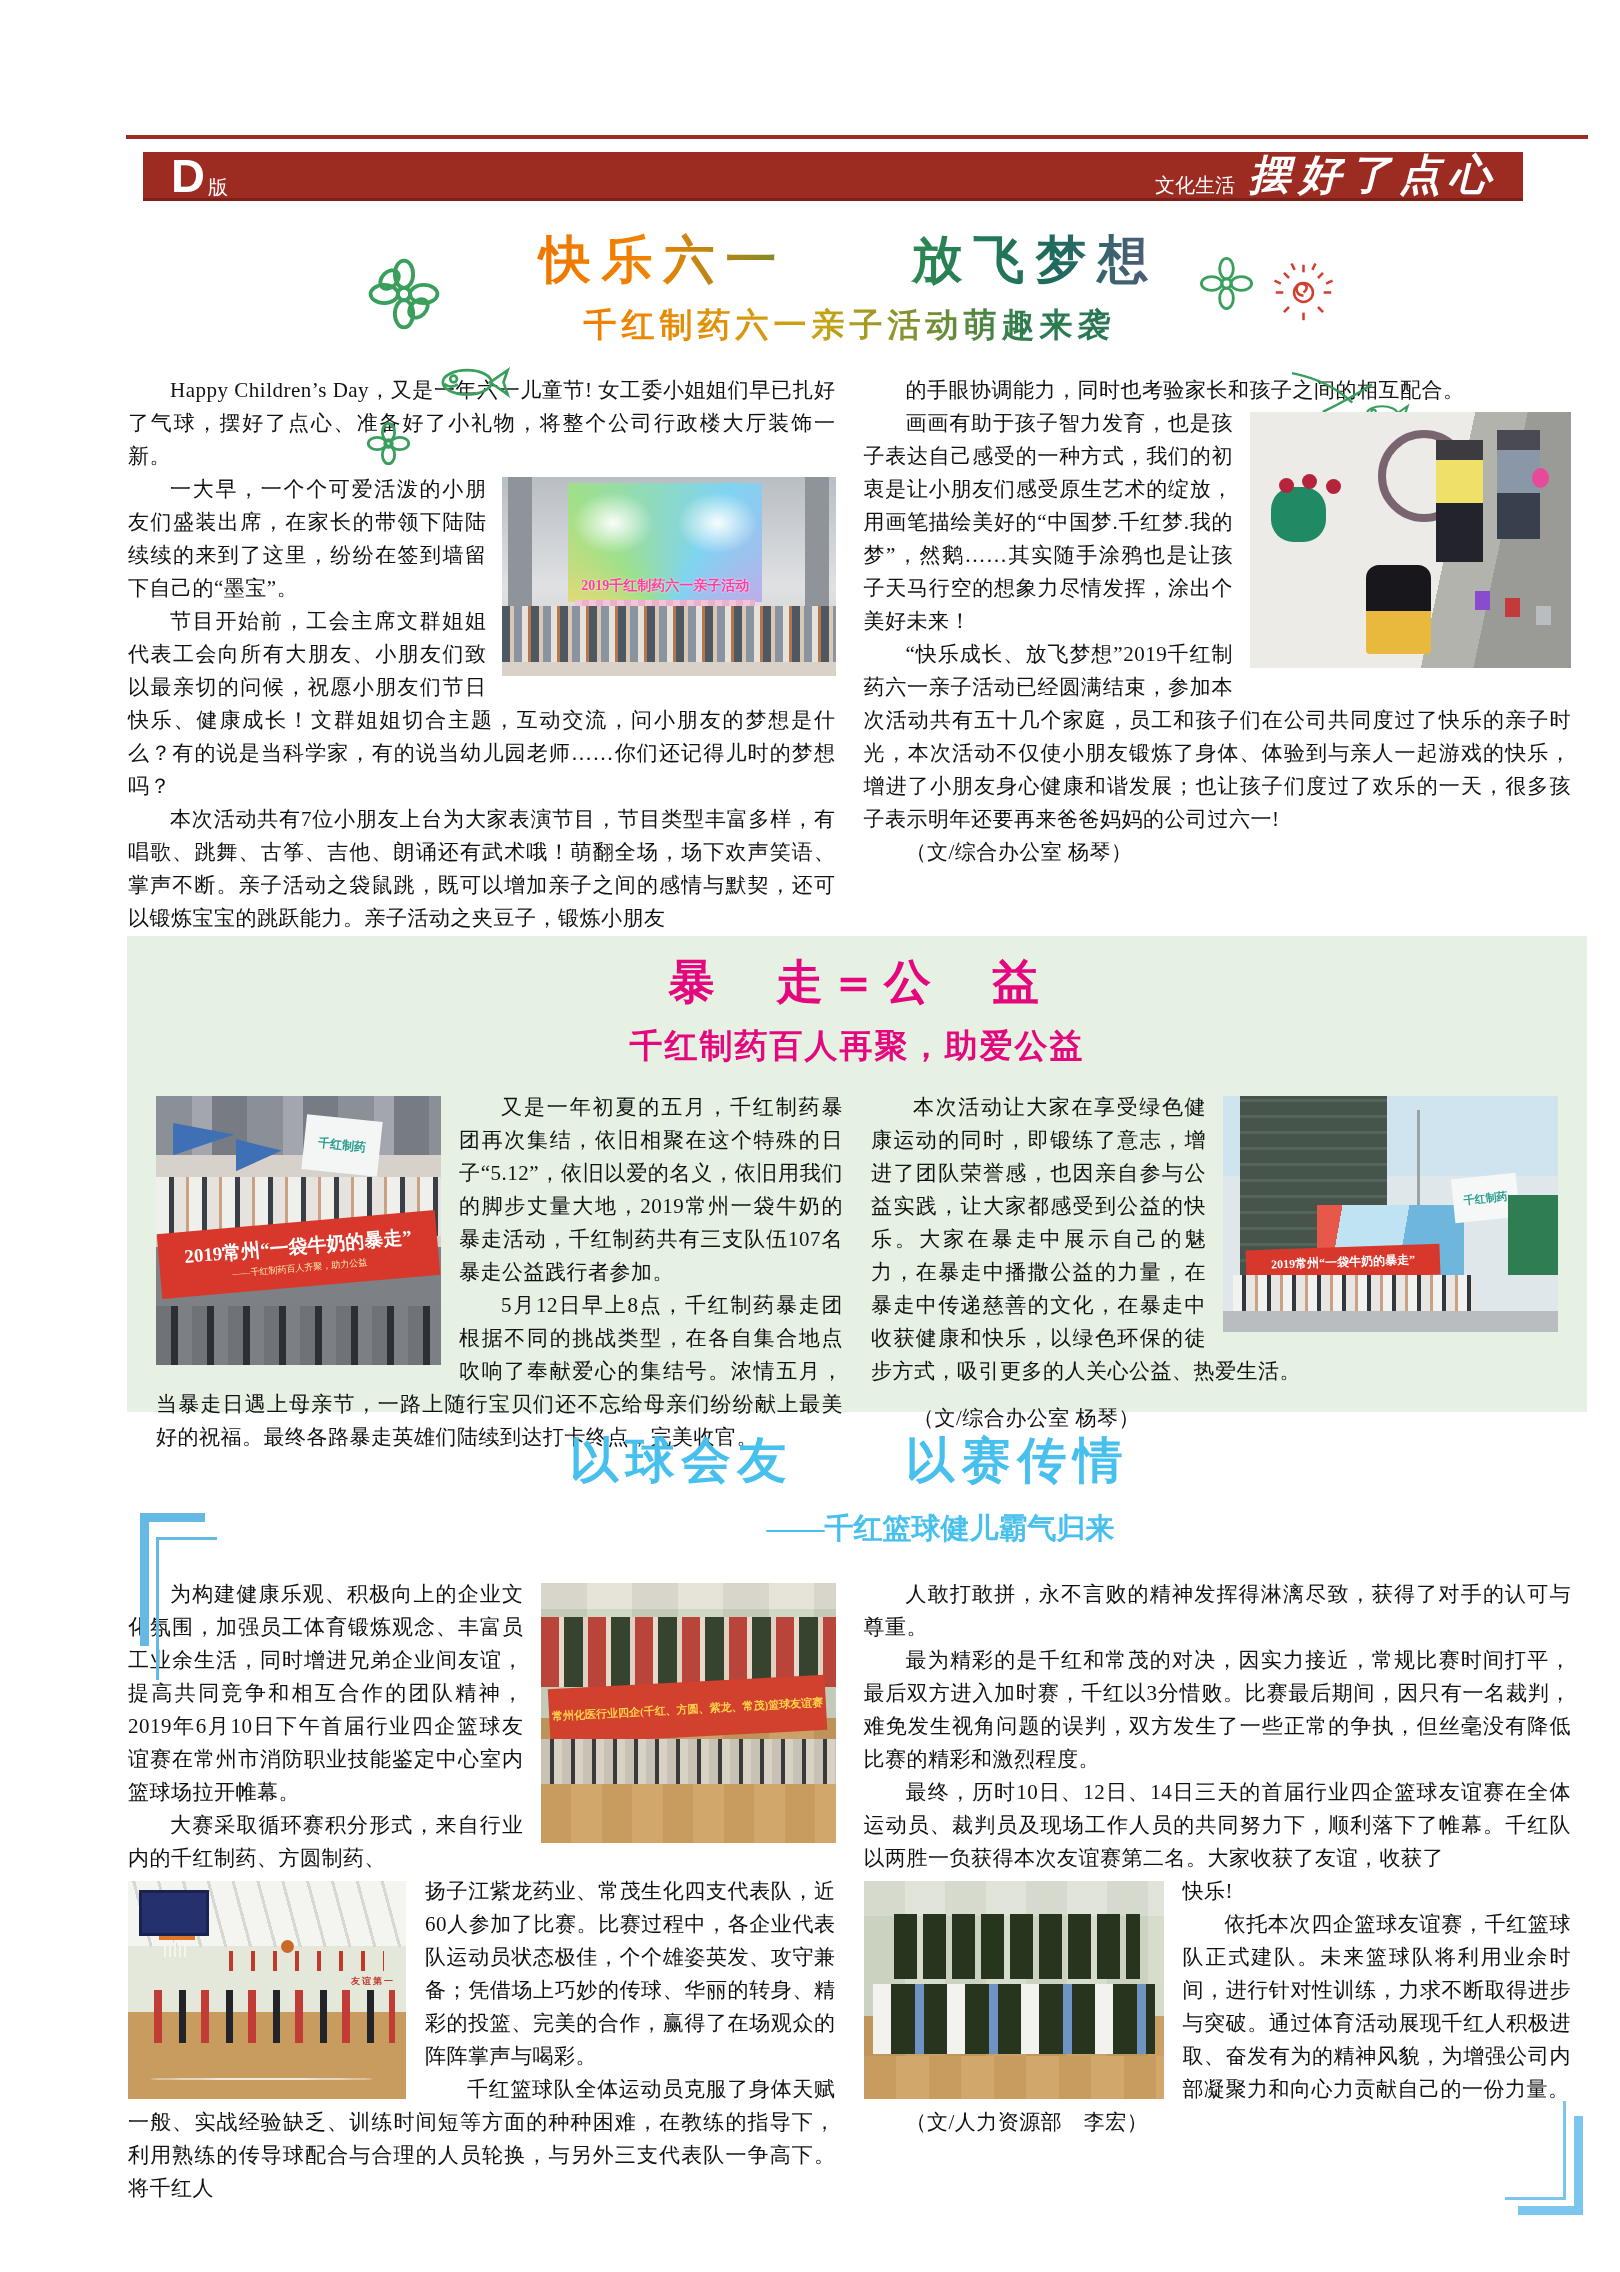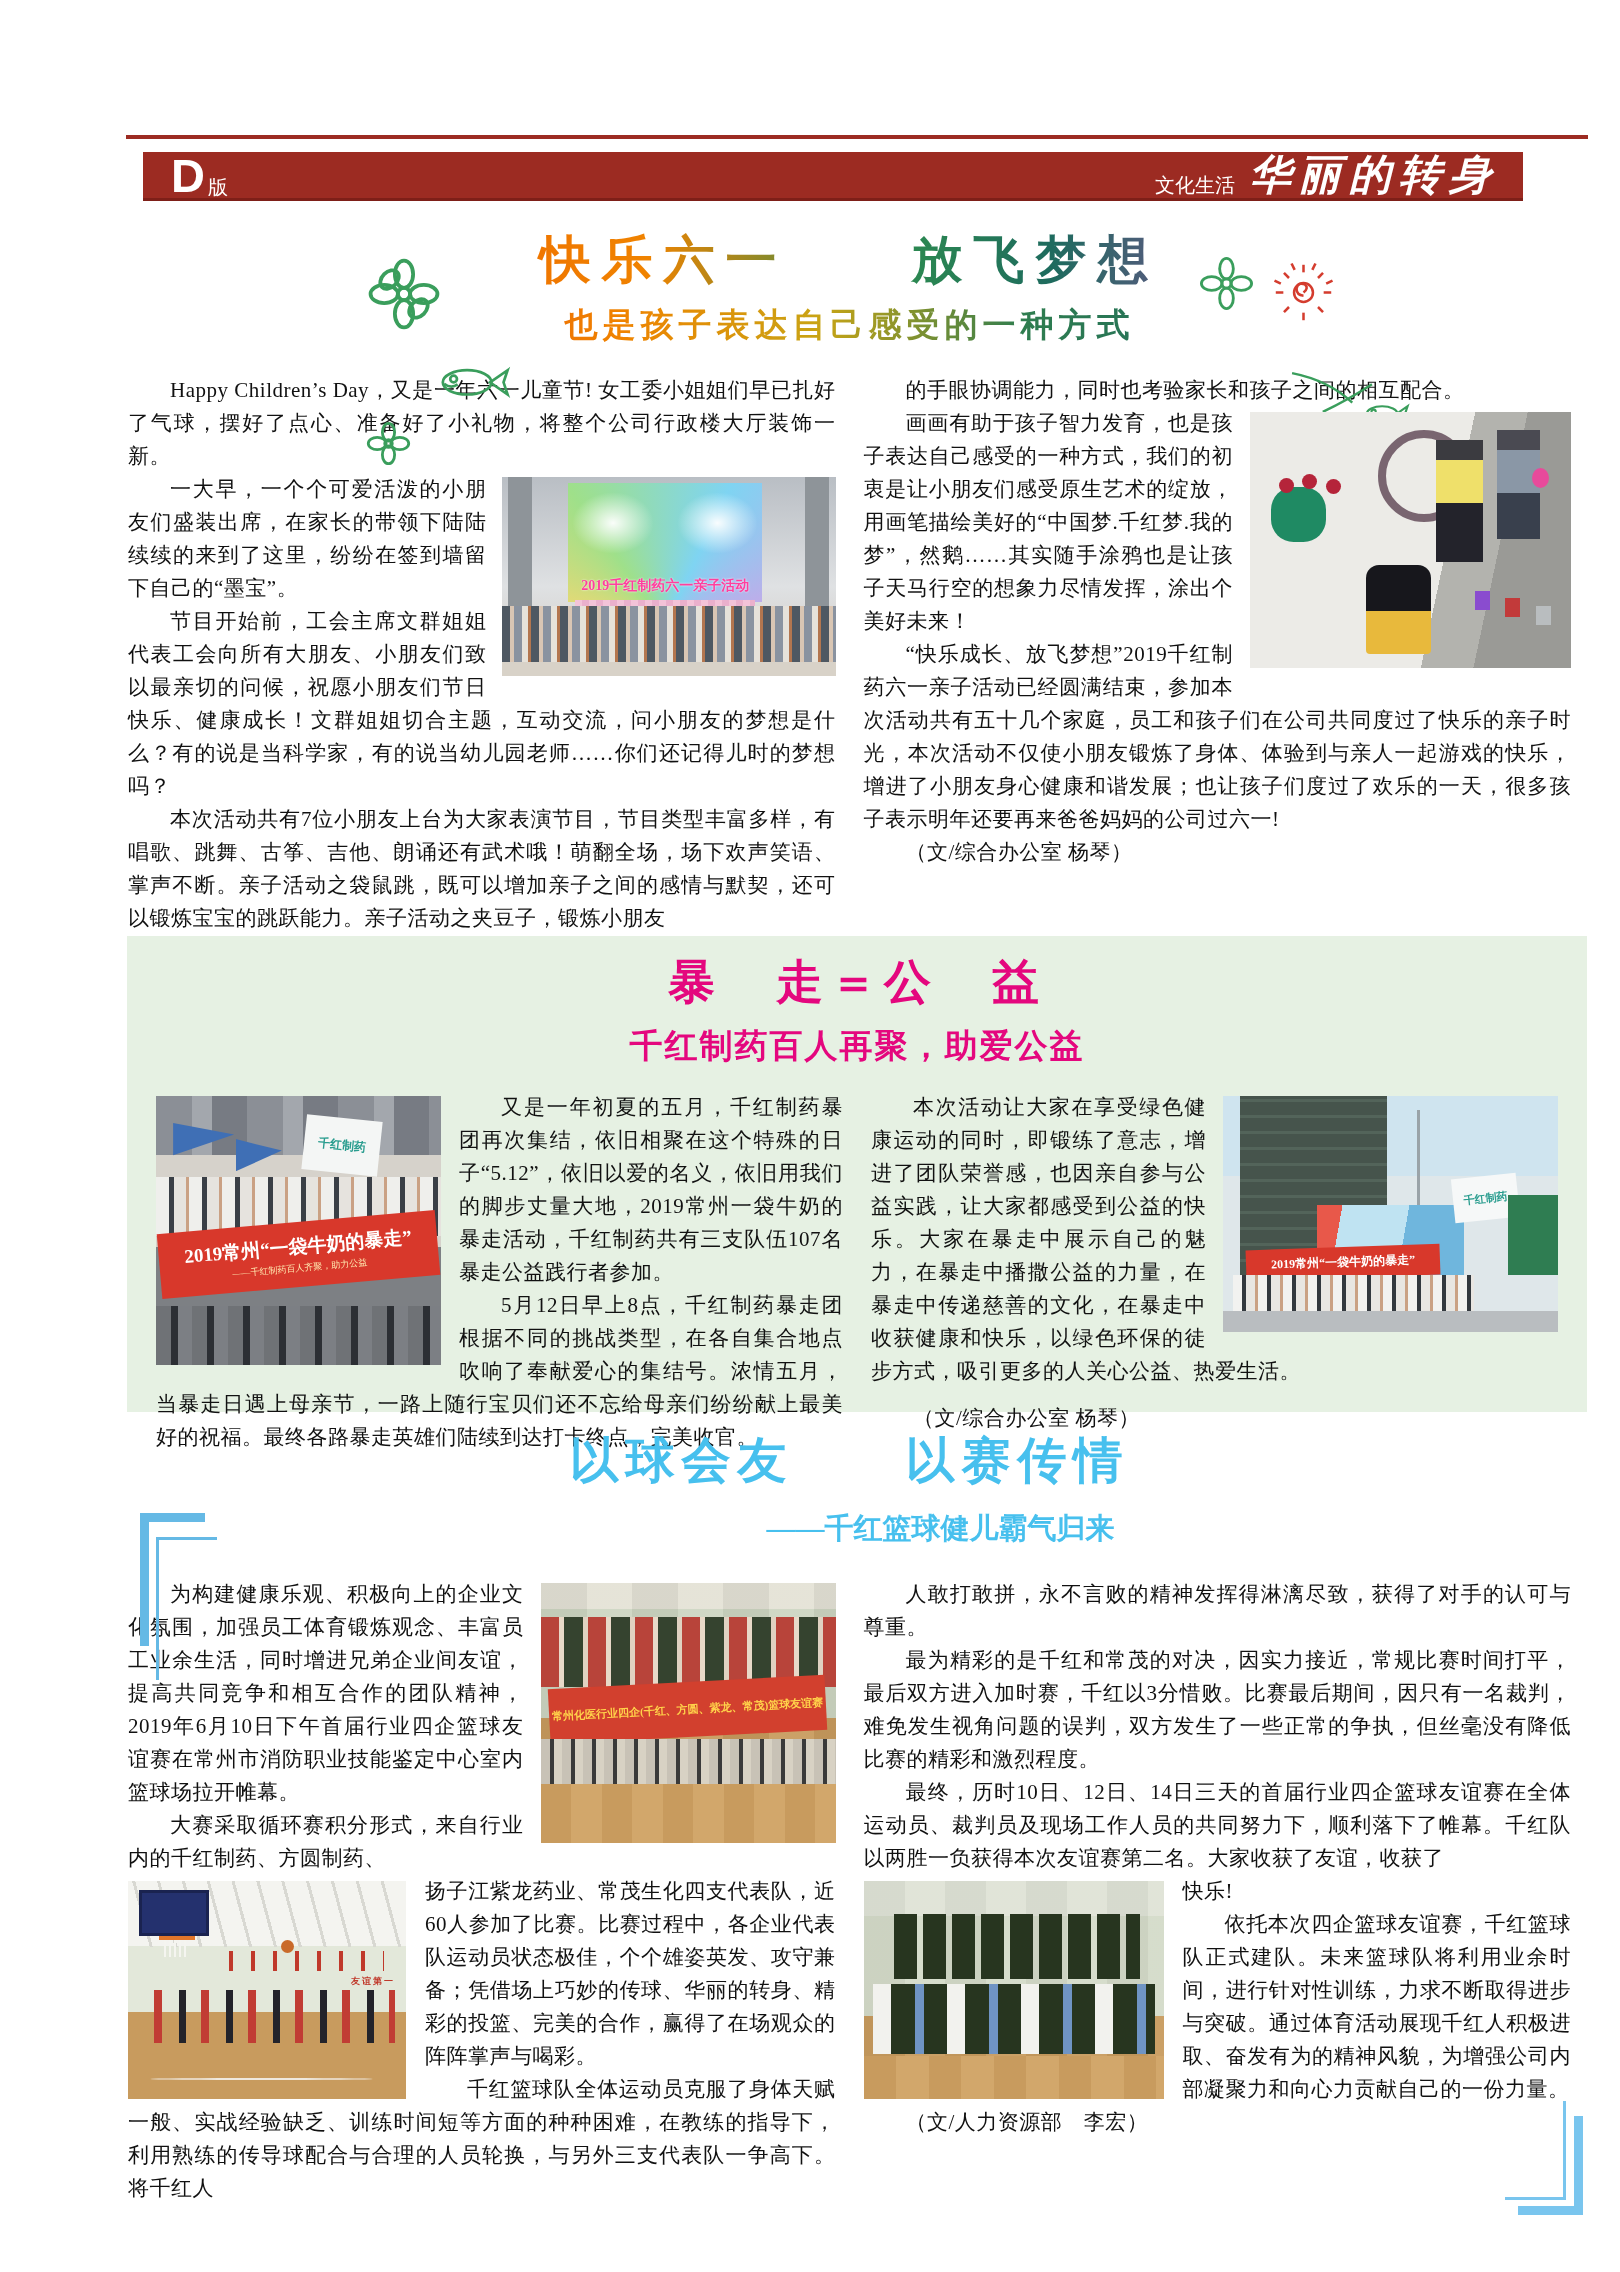--- a/index.html
+++ b/index.html
@@ -182,21 +182,21 @@
 
 <div class="rule-top"></div>
 
 <div class="header-bar">
   <div class="edition">
     <span class="d">D</span>
     <span class="ban">版</span>
   </div>
   <div class="masthead">
     <span class="section">文化生活</span>
-    <span class="brand">华丽的转身</span>
+    <span class="brand">摆好了点心</span>
   </div>
 </div>
 
 <div class="article" id="article1">
 
   <span class="deco" style="left:238px;top:25px;">
     <svg width="76" height="76" viewBox="0 0 100 100" fill="none" stroke="#3a9e5c" stroke-width="5">
       <ellipse cx="50" cy="24" rx="12" ry="18"></ellipse>
         <ellipse cx="50" cy="76" rx="12" ry="18"></ellipse>
       <ellipse cx="24" cy="50" rx="18" ry="12"></ellipse>
@@ -261,21 +261,21 @@
   </span>
   <span class="deco" style="left:1232px;top:167px;">
     <svg width="51" height="30" viewBox="0 0 120 60" fill="none" stroke="#3a9e5c" stroke-width="5">
       <ellipse cx="52" cy="32" rx="36" ry="18"></ellipse>
         <path d="M86 32 L112 14 L106 32 L112 50 Z"></path>
         <circle cx="32" cy="27" r="5"></circle>
     </svg>
   </span>
 
   <div class="a-title">快乐六一　　放飞梦想</div>
-  <div class="a-sub">也是孩子表达自己感受的一种方式</div>
+  <div class="a-sub">千红制药六一亲子活动萌趣来袭</div>
 
   <div class="cols">
     <div class="col">
       <p>Happy Children’s Day，又是一年六一儿童节! 女工委小姐姐们早已扎好了气球，摆好了点心、准备好了小礼物，将整个公司行政楼大厅装饰一新。</p>
       <div class="photo pA">
         <div class="pillar l"></div>
         <div class="pillar r"></div>
         <div class="pA-screen">
           <span class="pA-banner">2019千红制药六一亲子活动</span>
         </div>

